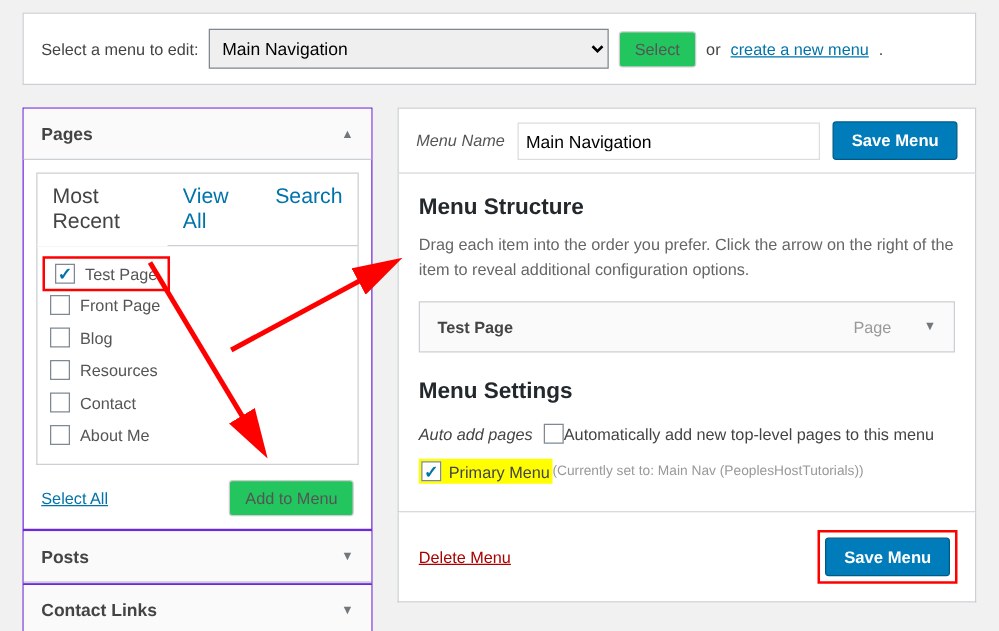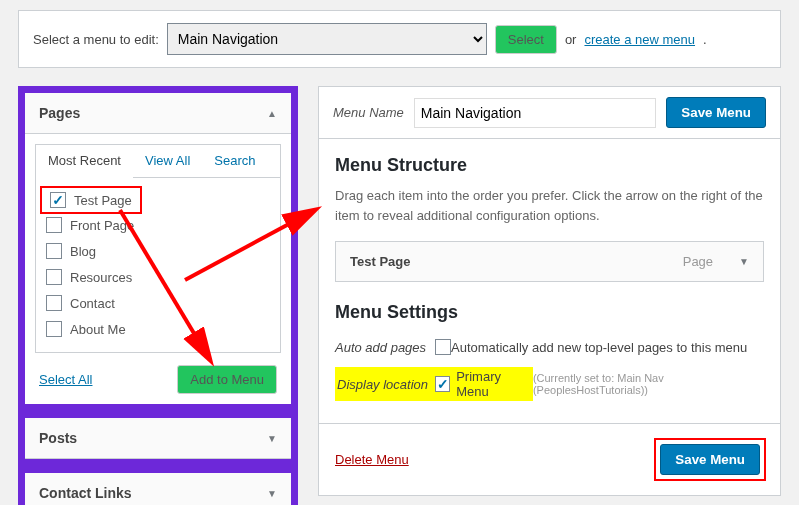--- a/index.html
+++ b/index.html
@@ -4,24 +4,24 @@
 <style>
 * { box-sizing: border-box; margin: 0; padding: 0; }
 body { font-family: -apple-system, Helvetica, Arial, sans-serif; font-size: 13px; color: #444; background: #f1f1f1; width: 799px; height: 505px; padding: 0; }
 .top-bar { background: #fff; border: 1px solid #ccd0d4; padding: 12px 14px; margin: 10px 18px 18px 18px; display: flex; align-items: center; gap: 8px; }
 .top-bar select { width: 320px; padding: 6px; font-size: 14px; height: 32px; border: 1px solid #7e8993; }
 .top-bar button, .btn { background: #22c55e; border: 1px solid #ccc; color: #555; padding: 6px 12px; border-radius: 3px; font-size: 13px; cursor: pointer; }
 .btn-primary { background: #007cba; color: #fff; border: 1px solid #005a87; padding: 7px 14px; font-weight: 600; border-radius: 3px; }
 a { color: #0073aa; text-decoration: underline; cursor: pointer; }
 .main { display: flex; padding: 0 18px; gap: 20px; }
 .left { width: 280px; }
-.accordion { background: #fff; border: 7px solid #6d28d9; margin-bottom: 0; }
+.accordion { background: #fff; border: 1px solid #6d28d9; margin-bottom: 0; }
 .accordion-header { background: #fafafa; padding: 12px 14px; font-weight: bold; font-size: 14px; display: flex; justify-content: space-between; align-items: center; border-bottom: 1px solid #ccd0d4; cursor: pointer; }
 .accordion-body { padding: 10px; }
-.tabs { display: flex; border: 1px solid #ccd0d4; font-size: 13px; }
+.tabs { display: flex; border: 1px solid #ccd0d4; font-size: 17px; }
 .tab { padding: 8px 12px; cursor: pointer; }
 .tab.active { border-bottom: 2px solid #fff; margin-bottom: -1px; font-weight: 400; color: #444; }
 .tab:not(.active) { color: #0073aa; }
 .page-list { border: 1px solid #ccd0d4; border-top: none; padding: 10px 0; }
 .page-item { display: flex; align-items: center; padding: 5px 10px; gap: 8px; font-size: 13px; color: #555; }
 .page-actions { display: flex; justify-content: space-between; align-items: center; padding: 12px 4px 0; }
 .right { flex: 1; }
 .menu-header { display: flex; align-items: center; gap: 10px; padding: 10px 14px; background: #fff; border: 1px solid #ccd0d4; }
 .menu-header label { font-style: italic; font-size: 13px; color: #555; }
 .menu-header input { flex: 1; padding: 6px; border: 1px solid #ddd; font-size: 14px; }
@@ -129,21 +129,20 @@
         </span>
       </div>
       <h3>Menu Settings</h3>
       <div class="settings-row">
         <label>Auto add pages</label>
         <span class="chk"></span>
         <span>Automatically add new top-level pages to this menu</span>
       </div>
       <div class="settings-row">
         <span class="highlight-yellow" style="display:flex;align-items:center;gap:6px;padding:2px;">
-          <label style="font-style:italic;">Display location</label>
           <span class="chk checked"></span>
           <span>Primary Menu</span>
         </span>
         <span style="color:#999;font-size:11px;">(Currently set to: Main Nav (PeoplesHostTutorials))</span>
       </div>
     </div>
     <div class="settings-footer">
       <a class="delete-link">Delete Menu</a>
       <span class="highlight-red" style="padding:4px;"><button class="btn-primary">Save Menu</button></span>
     </div>

